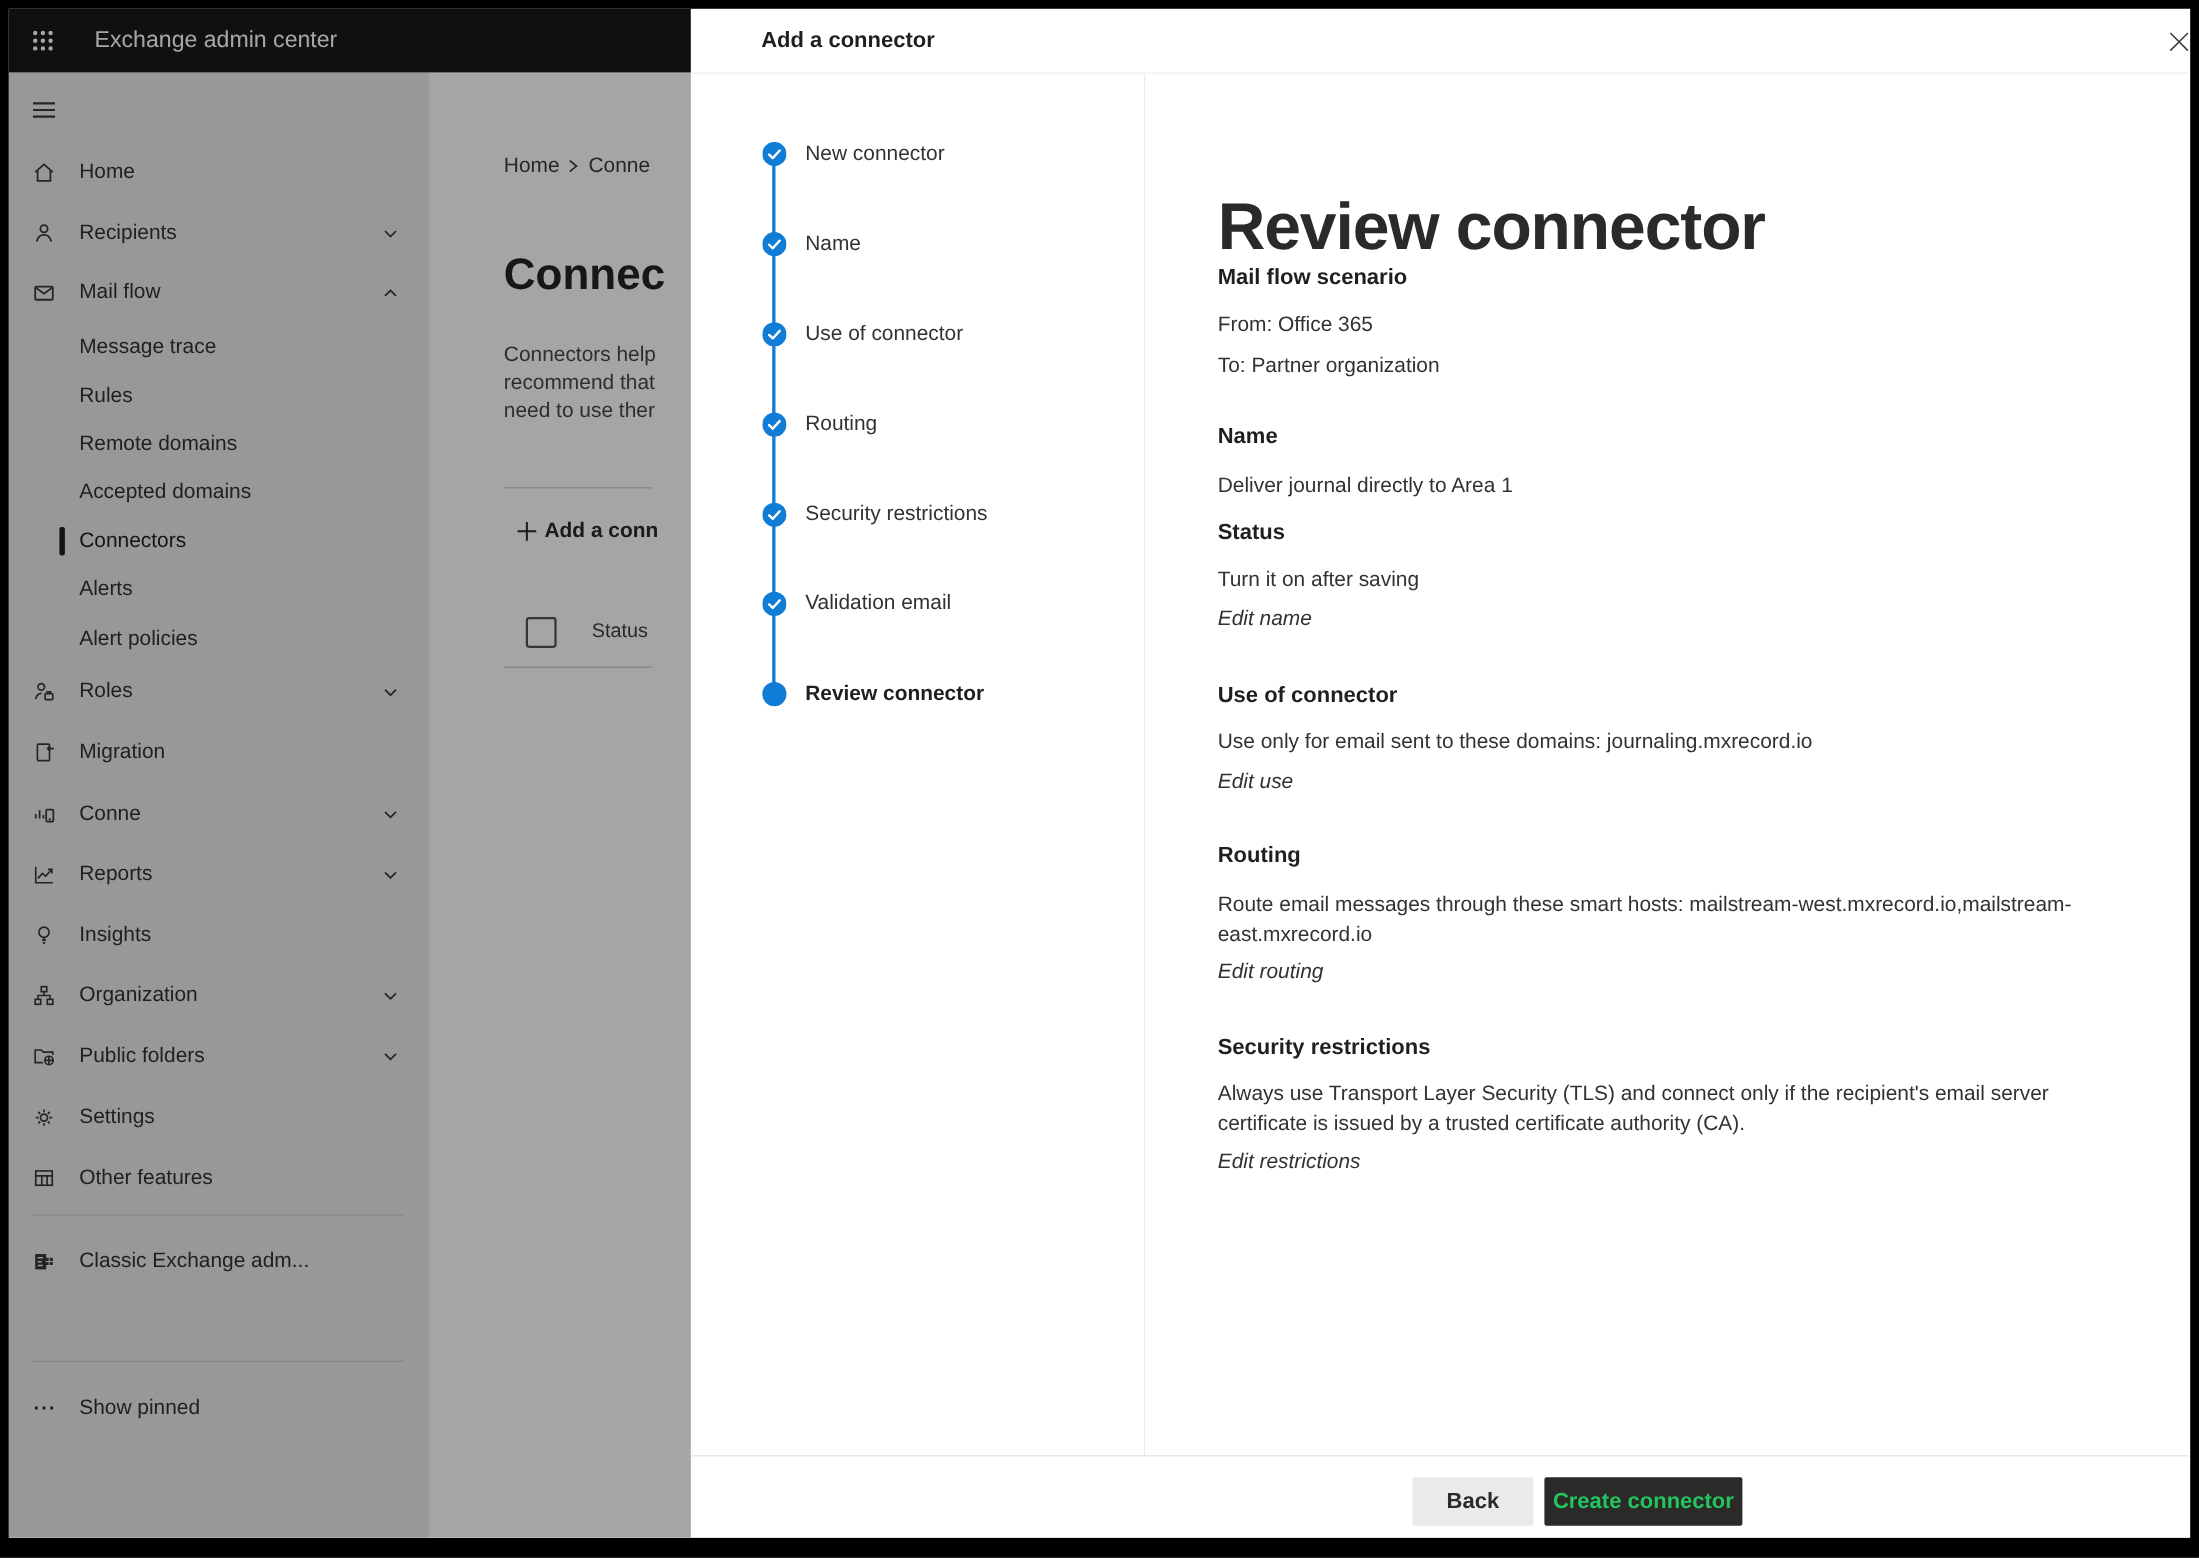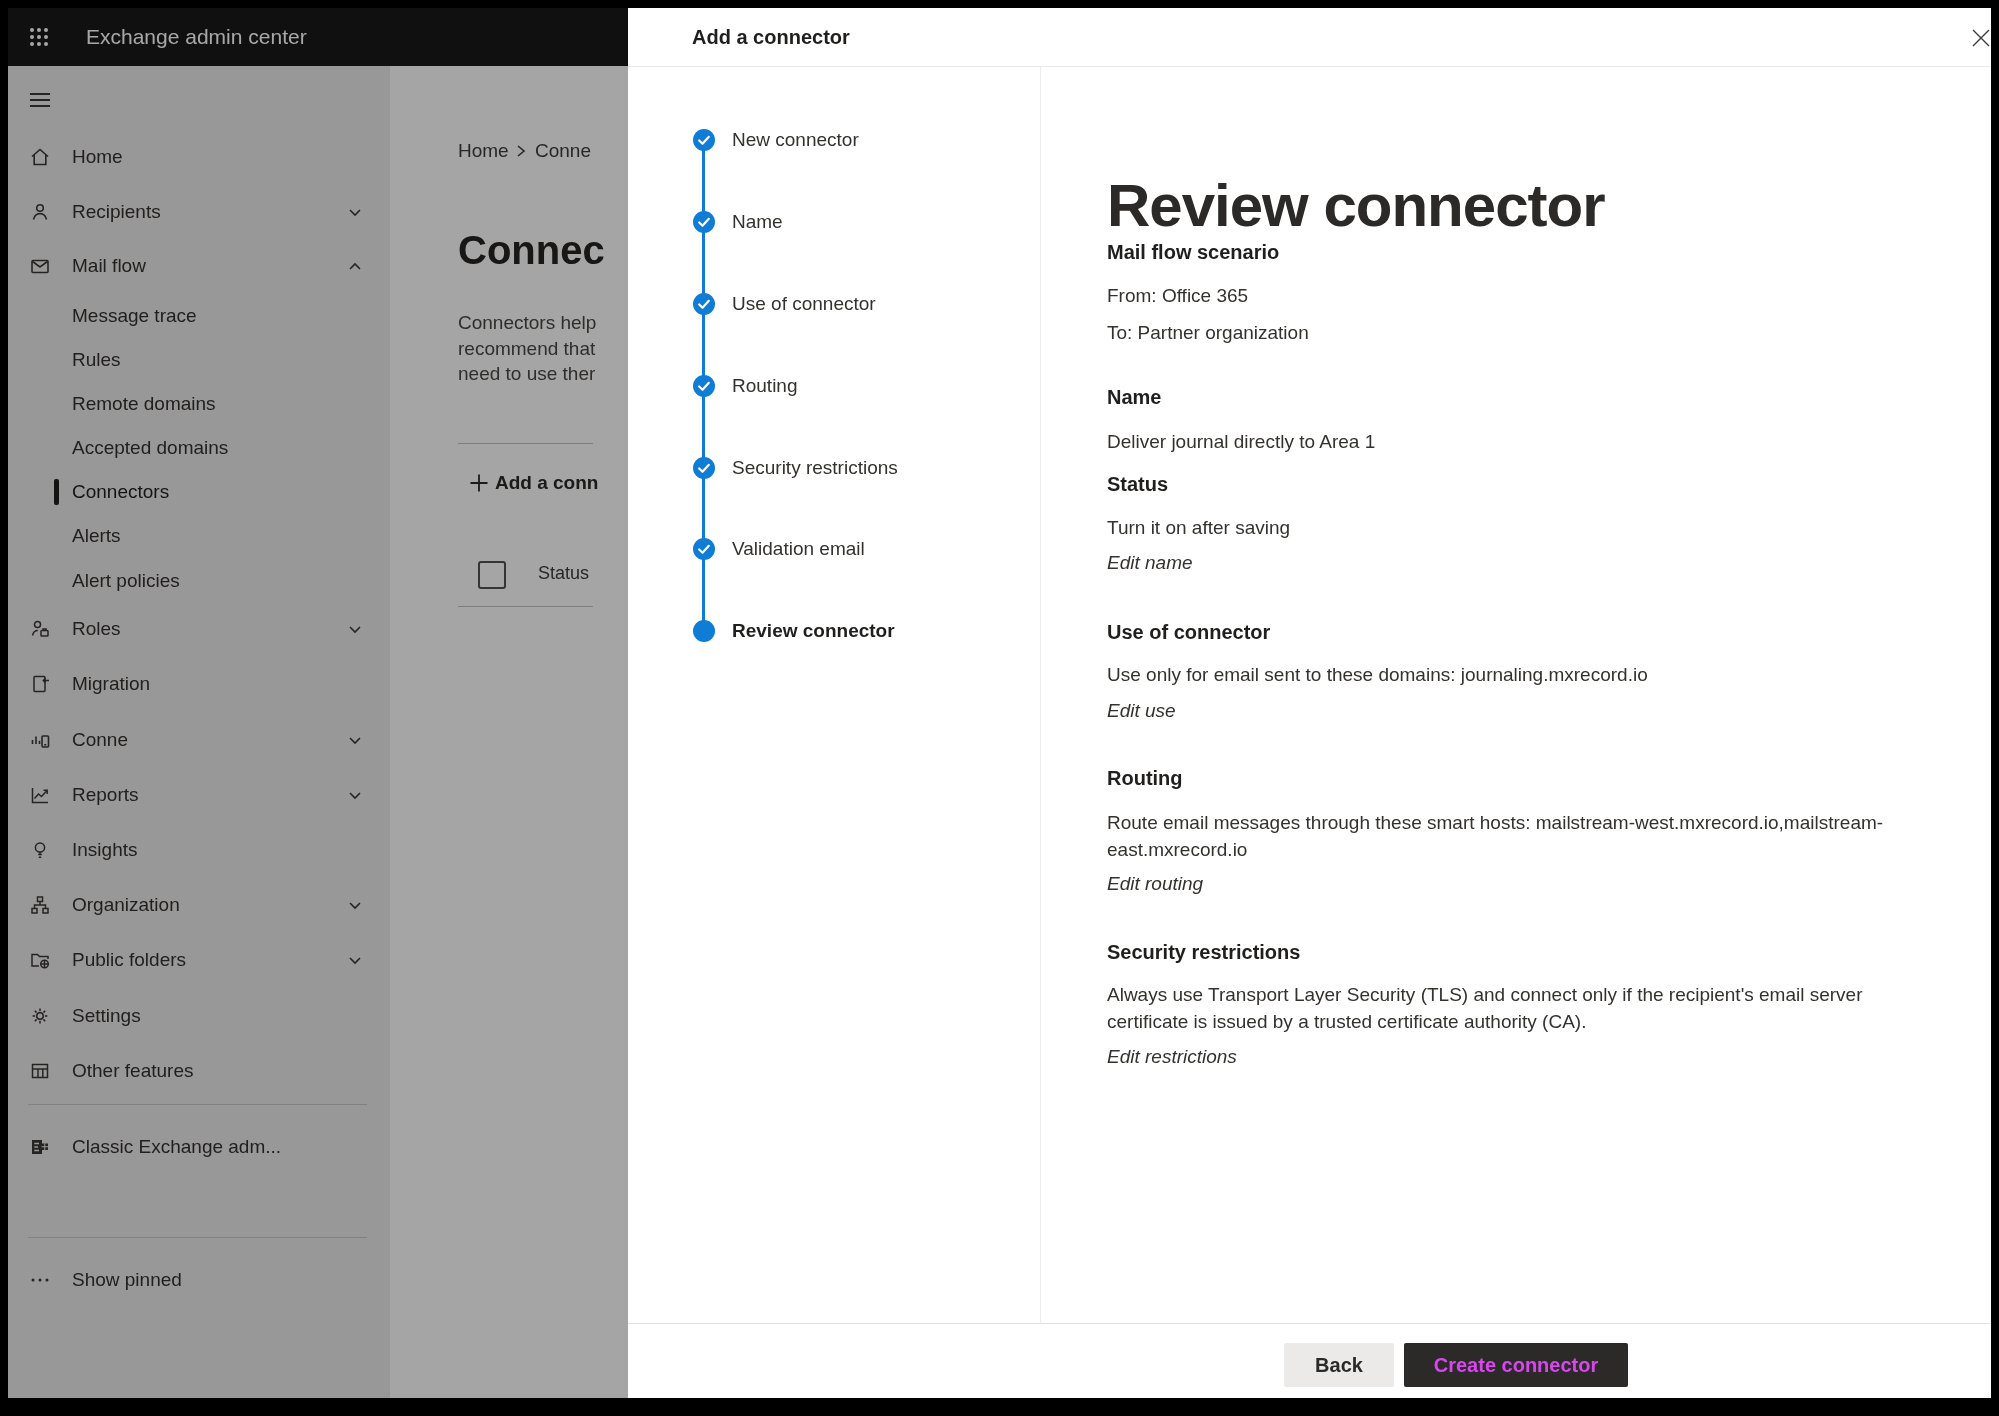--- a/index.html
+++ b/index.html
@@ -50,21 +50,21 @@
   .review{position:absolute;left:479px;top:0;width:860px;}
   .rev-heading{margin:165px 0 0 0;font-size:60px;line-height:66px;font-weight:bold;letter-spacing:-1px;color:#2b2a28;white-space:nowrap;}
   .sec-title{font-size:20px;line-height:27px;font-weight:bold;color:#201f1e;white-space:nowrap;}
   .sec-text{font-size:19px;line-height:27px;color:#34322f;white-space:nowrap;}
   .edit-link{font-size:19px;line-height:27px;color:#34322f;white-space:nowrap;cursor:pointer;display:inline-block;font-style:italic;}
   
   .footer-div{position:absolute;left:0;top:1315px;width:100%;height:1px;background:#e4e2e0;}
   .btn{position:absolute;top:1335px;height:44px;border:none;border-radius:2px;font-size:20px;font-weight:bold;
        font-family:"Liberation Sans","DejaVu Sans",sans-serif;cursor:pointer;}
   .btn-back{left:656px;width:110px;background:#eceae8;color:#2b2a28;}
-  .btn-create{left:776px;width:224px;background:#2b2a28;color:#d946ef;}
+  .btn-create{left:776px;width:180px;background:#2b2a28;color:#22c55e;}
   svg{display:block;}
 </style>
 </head>
 <body>
 
 <div class="screen">
 
   <div class="topbar">
     <div class="waffle">
       <svg width="22" height="22" viewBox="0 0 22 22">

